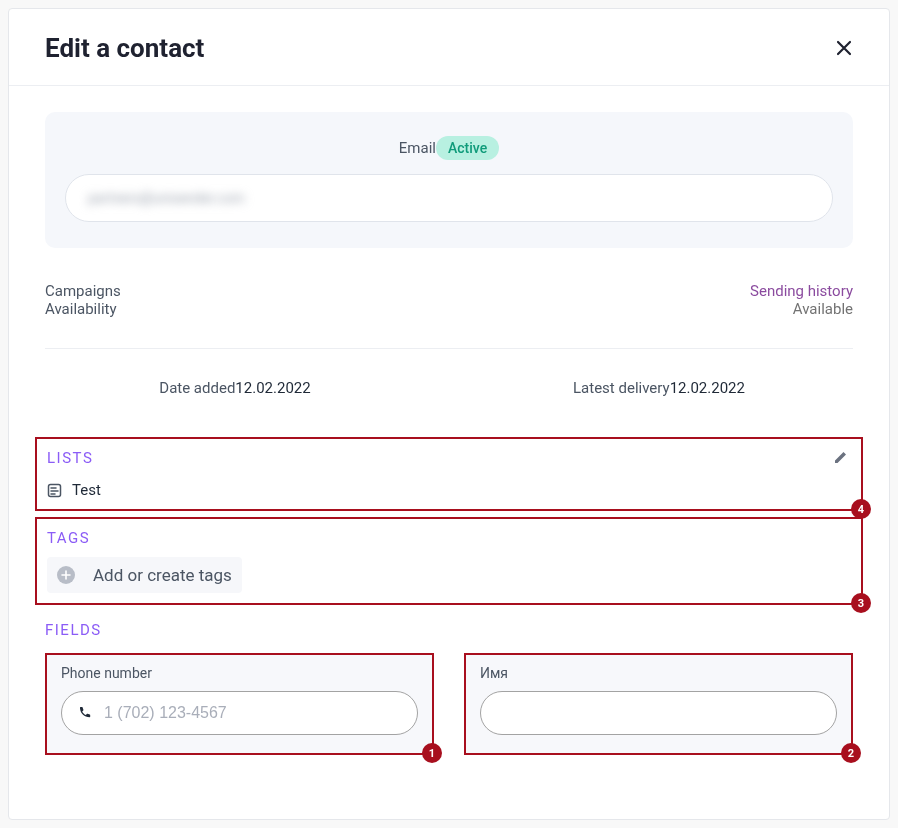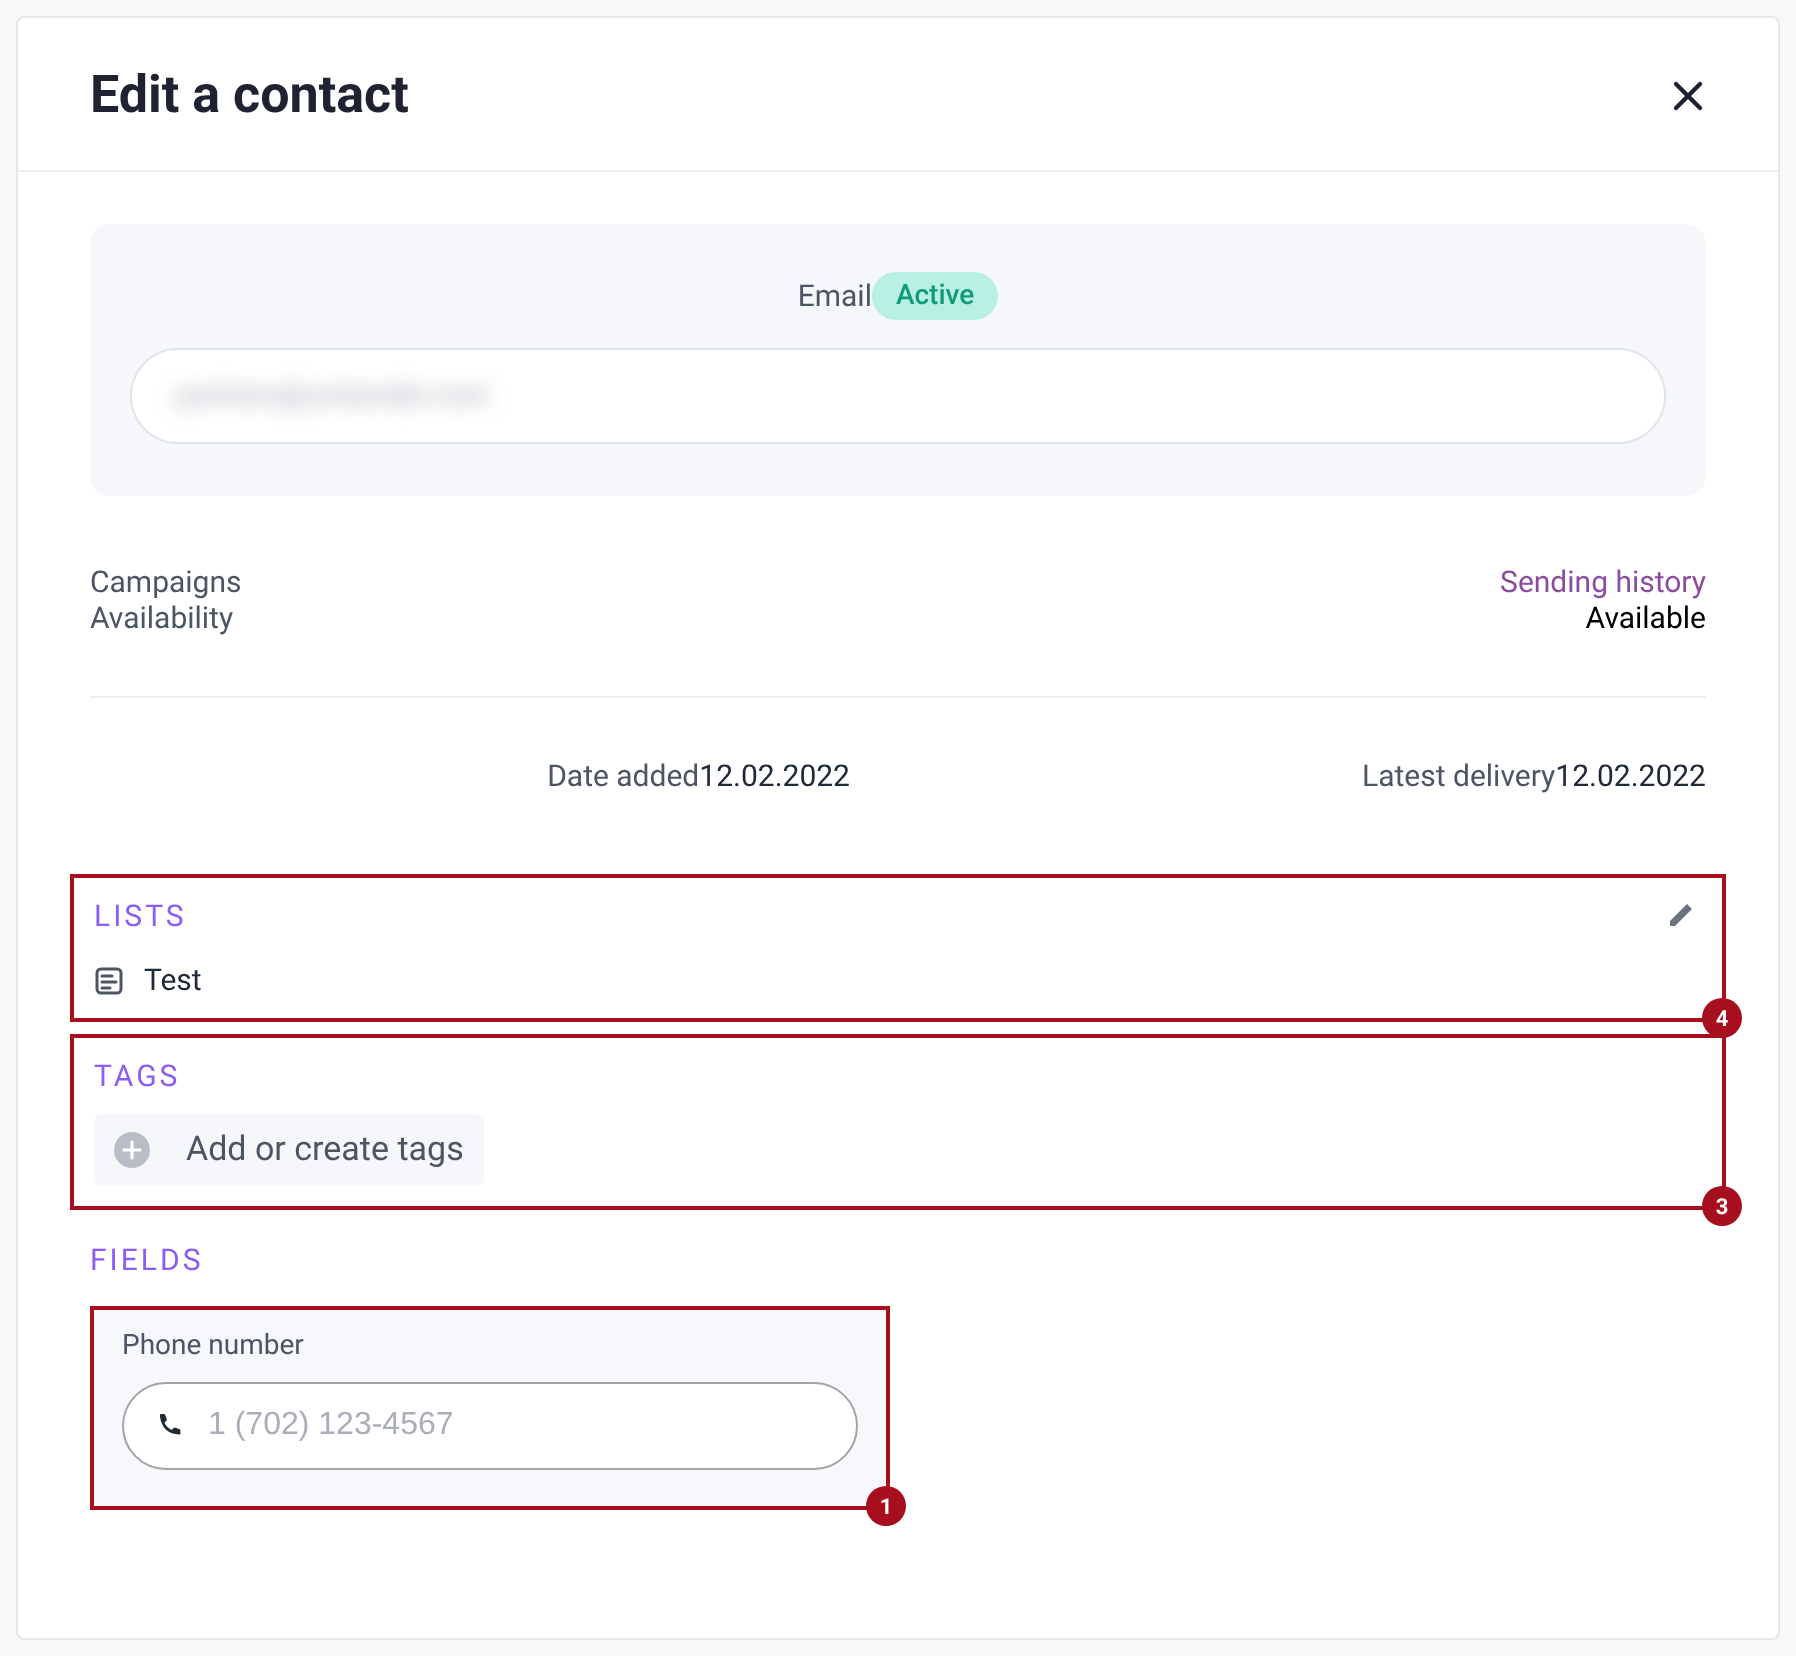--- a/index.html
+++ b/index.html
@@ -129,37 +129,37 @@
     display: flex;
     justify-content: space-between;
     font-size: 15px;
     color: #4b5563;
   }
   .sending-history {
     color: #8b4b9f;
     cursor: pointer;
   }
   .avail-value {
-    color: #000000;
+    color: #737373;
     text-align: center;
   }
   .divider {
     border: none;
     border-top: 1px solid #eceef2;
     margin-top: 30px;
   }
   .dates-row {
     display: flex;
     margin-top: 30px;
     font-size: 15px;
     color: #4b5563;
   }
   .date-col {
     display: flex;
-    justify-content: flex-end;
+    justify-content: center;
   }
   .date-col.left {
     width: 400px;
     padding-right: 20px;
   }
   .date-col.right {
     flex: 1;
     padding-left: 20px;
   }
   .date-value {
@@ -387,17 +387,26 @@
               <span class="phone-icon">
                 <svg width="14" height="14" viewBox="0 0 14 14">
                     <path d="M2 1.5c0-.3.2-.5.5-.5H4c.3 0 .5.2.6.4l.8 2.3c.1.3 0 .5-.2.7l-1 1c.8 1.6 2 2.8 3.6 3.6l1-1c.2-.2.5-.3.7-.2l2.3.8c.3.1.4.3.4.6v1.5c0 .3-.2.5-.5.5C6.1 11.2 2.8 7.9 2 2.5 2 2.2 2 1.8 2 1.5z" fill="#1f2937"></path>
                   </svg>
               </span>
               <input class="field-input" placeholder="1 (702) 123-4567" style="">
             </div>
             <div class="annot-num">1</div>
           </div>
         </div>
+        <div class="field-box">
+          <div class="annot-box">
+            <div class="field-label">Имя</div>
+            <div class="field-input-wrap">
+              <input class="field-input" placeholder="" style="">
+            </div>
+            <div class="annot-num">2</div>
+          </div>
+        </div>
       </div>
     </div>
 
   </div>
 </div>
 
 </body></html>

